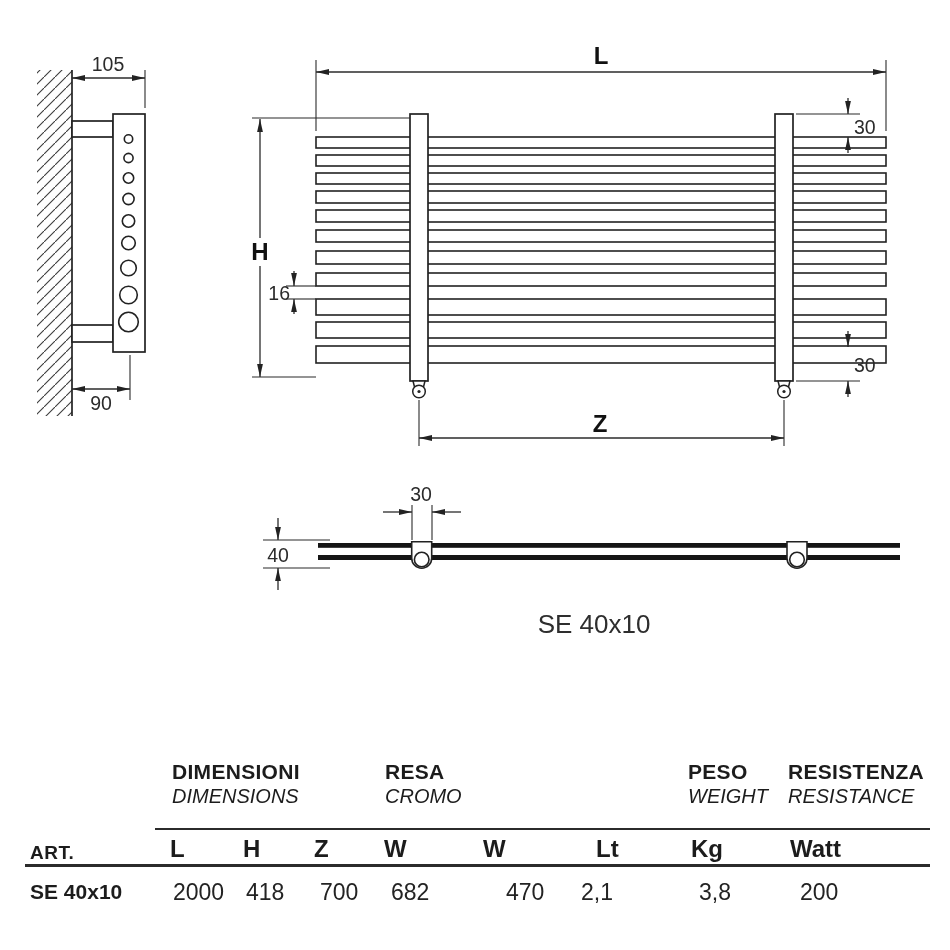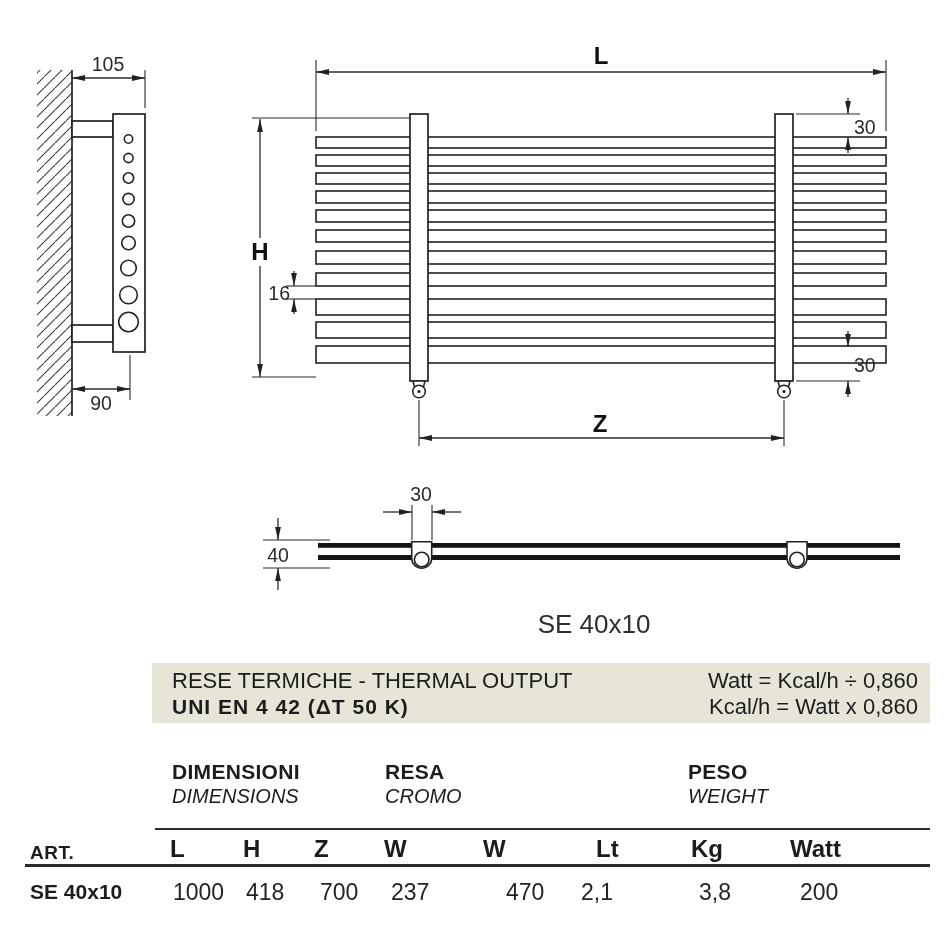--- a/index.html
+++ b/index.html
@@ -163,62 +163,56 @@
       <line class="ext" x1="263" y1="540" x2="330" y2="540"></line>
       <line class="ext" x1="263" y1="568" x2="330" y2="568"></line>
       <line class="dim" x1="278" y1="518" x2="278" y2="540" marker-end="url(#ah)"></line>
       <line class="dim" x1="278" y1="590" x2="278" y2="568" marker-end="url(#ah)"></line>
       <text class="dimtxt" x="278" y="562" text-anchor="middle">40</text>
 
       <text class="model" x="594" y="633" text-anchor="middle">SE 40x10</text>
     </g>
   </svg>
 
-  <div class="banner" style="background:#e7e5d8;">
-    <div>
-      <div class="l1">RESE TERMICHE - THERMAL OUTPUT</div>
-      <div class="l2">UNI EN 4 42 (ΔT 50 K)</div>
-    </div>
-    <div class="r">
-      <div>Watt = Kcal/h ÷ 0,860</div>
-      <div>Kcal/h = Watt x 0,860</div>
-    </div>
-  </div>
 
   <div class="colhead" style="left:172px;top:759px;">
     <div class="it">DIMENSIONI</div>
     <div class="en">DIMENSIONS</div>
   </div>
   <div class="colhead" style="left:385px;top:759px;">
     <div class="it">RESA</div>
     <div class="en">CROMO</div>
   </div>
   <div class="colhead" style="left:688px;top:759px;">
     <div class="it">PESO</div>
     <div class="en">WEIGHT</div>
+  </div>
+  <div class="colhead" style="left:788px;top:759px;">
+    <div class="it">RESISTENZA</div>
+    <div class="en">RESISTANCE</div>
   </div>
 
   <div class="rule" style="left:155px;top:828px;width:775px;height:2px;"></div>
   <div class="rule" style="left:25px;top:864px;width:905px;height:3px;"></div>
 
   <div class="art">ART.</div>
   <span class="unit" style="left:170px;">L</span>
   <span class="unit" style="left:243px;">H</span>
   <span class="unit" style="left:314px;">Z</span>
   <span class="unit" style="left:384px;">W</span>
   <span class="unit" style="left:483px;">W</span>
   <span class="unit" style="left:596px;">Lt</span>
   <span class="unit" style="left:691px;">Kg</span>
   <span class="unit" style="left:790px;">Watt</span>
 
   <div>
     <span class="rowart" style="left:30px;">SE 40x10</span>
-    <span class="val" style="left:173px;">1000</span>
+    <span class="val" style="left:173px;">2000</span>
     <span class="val" style="left:246px;">418</span>
     <span class="val" style="left:320px;text-align:center;">700</span>
-    <span class="val" style="left:391px;">237</span>
+    <span class="val" style="left:391px;">682</span>
     <span class="val" style="left:484px;margin-left:22px;">470</span>
     <span class="val" style="left:581px;">2,1</span>
     <span class="val" style="left:699px;">3,8</span>
     <span class="val" style="left:800px;">200</span>
   </div>
 
 </div>
 
 </body></html>

